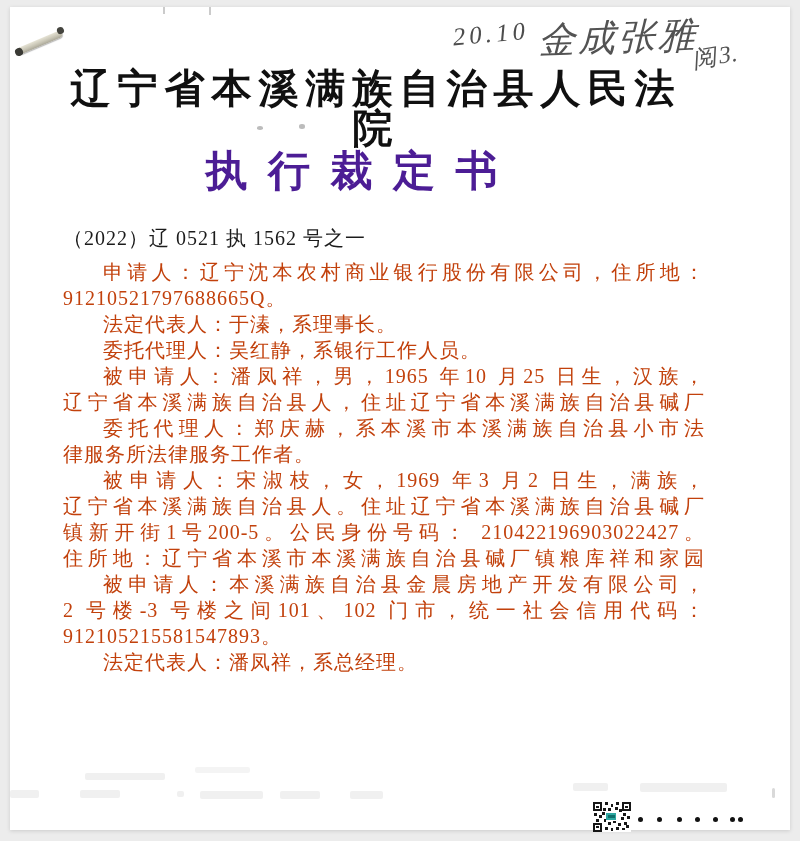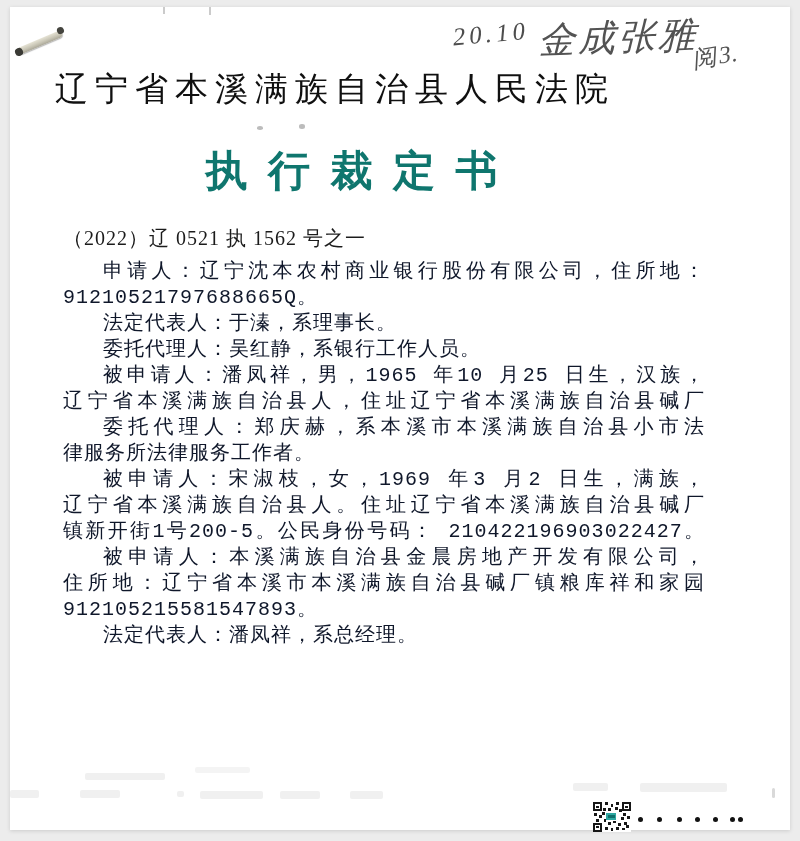--- a/index.html
+++ b/index.html
@@ -20,37 +20,37 @@
   }
   .staple::before{content:"";position:absolute;left:-3px;top:0;width:8px;height:8px;background:#3a3a35;border-radius:50%;}
   .staple::after{content:"";position:absolute;right:-3px;top:-3px;width:7px;height:7px;background:#44443e;border-radius:50%;}
   
   .hand{position:absolute;color:#2e2e2e;white-space:nowrap;}
   .hand-date{left:443px;top:13px;font-size:25px;letter-spacing:4px;transform:rotate(-5deg) skewX(-10deg);opacity:.85;}
   .hand-names{left:531px;top:6px;font-size:37px;letter-spacing:3px;transform:rotate(-2deg) skewX(-16deg);opacity:.82;}
   .hand-note{left:684px;top:33px;font-size:24px;letter-spacing:1px;transform:rotate(-9deg) skewX(-12deg);opacity:.82;}
   
   .court-name{
-    position:absolute;left:53px;top:62px;width:642px;
-    font-size:33px;line-height:40px;font-weight:normal;letter-spacing:7px;
+    position:absolute;left:53px;top:62px;width:642px;text-align:center;
+    font-size:40px;line-height:40px;font-weight:bold;letter-spacing:7px;
     color:#101010;transform:translateX(-8px);
   }
   .doc-title{
     position:absolute;left:53px;top:138px;width:642px;text-align:center;
     font-size:42px;line-height:52px;font-weight:bold;letter-spacing:5px;
-    color:#0f766e;transform:translateX(-30px);margin:0;
+    color:#4c1d95;transform:translateX(-30px);margin:0;
   }
   .case-no{
     position:absolute;left:53px;top:218px;width:589px;
     font-size:20px;line-height:27px;letter-spacing:1px;color:#1b1b1b;
   }
   
   .body-text{
     position:absolute;left:53px;top:252px;width:642px;
-    font-size:20px;line-height:26px;letter-spacing:1px;color:#0f172a;font-family:Liberation Mono, monospace;
+    font-size:20px;line-height:26px;letter-spacing:1px;color:#c2410c;
   }
   .line{height:26px;overflow:hidden;}
   .line.stretch{text-align:justify;text-align-last:justify;}
   .line.indent{text-indent:2em;}
   
   .speck{position:absolute;background:#858585;opacity:.55;border-radius:45%;}
   .speck.s1{left:247px;top:119px;width:6px;height:4px;}
   .speck.s2{left:289px;top:117px;width:6px;height:5px;}
   .tick{position:absolute;background:#a8a8a8;opacity:.6;}
   .tick.t1{left:153px;top:0;width:2px;height:7px;}
@@ -104,22 +104,23 @@
     <div class="line">91210521797688665Q。</div>
     <div class="line indent">法定代表人：于溱，系理事长。</div>
     <div class="line indent">委托代理人：吴红静，系银行工作人员。</div>
     <div class="line indent stretch">被申请人：潘凤祥，男，1965 年10 月25 日生，汉族，</div>
     <div class="line stretch">辽宁省本溪满族自治县人，住址辽宁省本溪满族自治县碱厂</div>
     <div class="line indent stretch">委托代理人：郑庆赫，系本溪市本溪满族自治县小市法</div>
     <div class="line">律服务所法律服务工作者。</div>
     <div class="line indent stretch">被申请人：宋淑枝，女，1969 年3 月2 日生，满族，</div>
     <div class="line stretch">辽宁省本溪满族自治县人。住址辽宁省本溪满族自治县碱厂</div>
     <div class="line stretch">镇新开街1号200-5。公民身份号码： 210422196903022427。</div>
+    <div class="line stretch">住所地：辽宁省本溪市本溪满族自治县碱厂镇粮库祥和家园</div>
     <div class="line indent stretch">被申请人：本溪满族自治县金晨房地产开发有限公司，</div>
-    <div class="line stretch">住所地：辽宁省本溪市本溪满族自治县碱厂镇粮库祥和家园</div>
+    <div class="line stretch">2 号楼-3 号楼之间101、102 门市，统一社会信用代码：</div>
     <div class="line">912105215581547893。</div>
     <div class="line indent">法定代表人：潘凤祥，系总经理。</div>
   </div>
 
   <div class="ghost g1"></div>
   <div class="ghost g2"></div>
   <div class="ghost g3"></div>
   <div class="ghost g4"></div>
   <div class="ghost g5"></div>
   <div class="ghost g6"></div>

